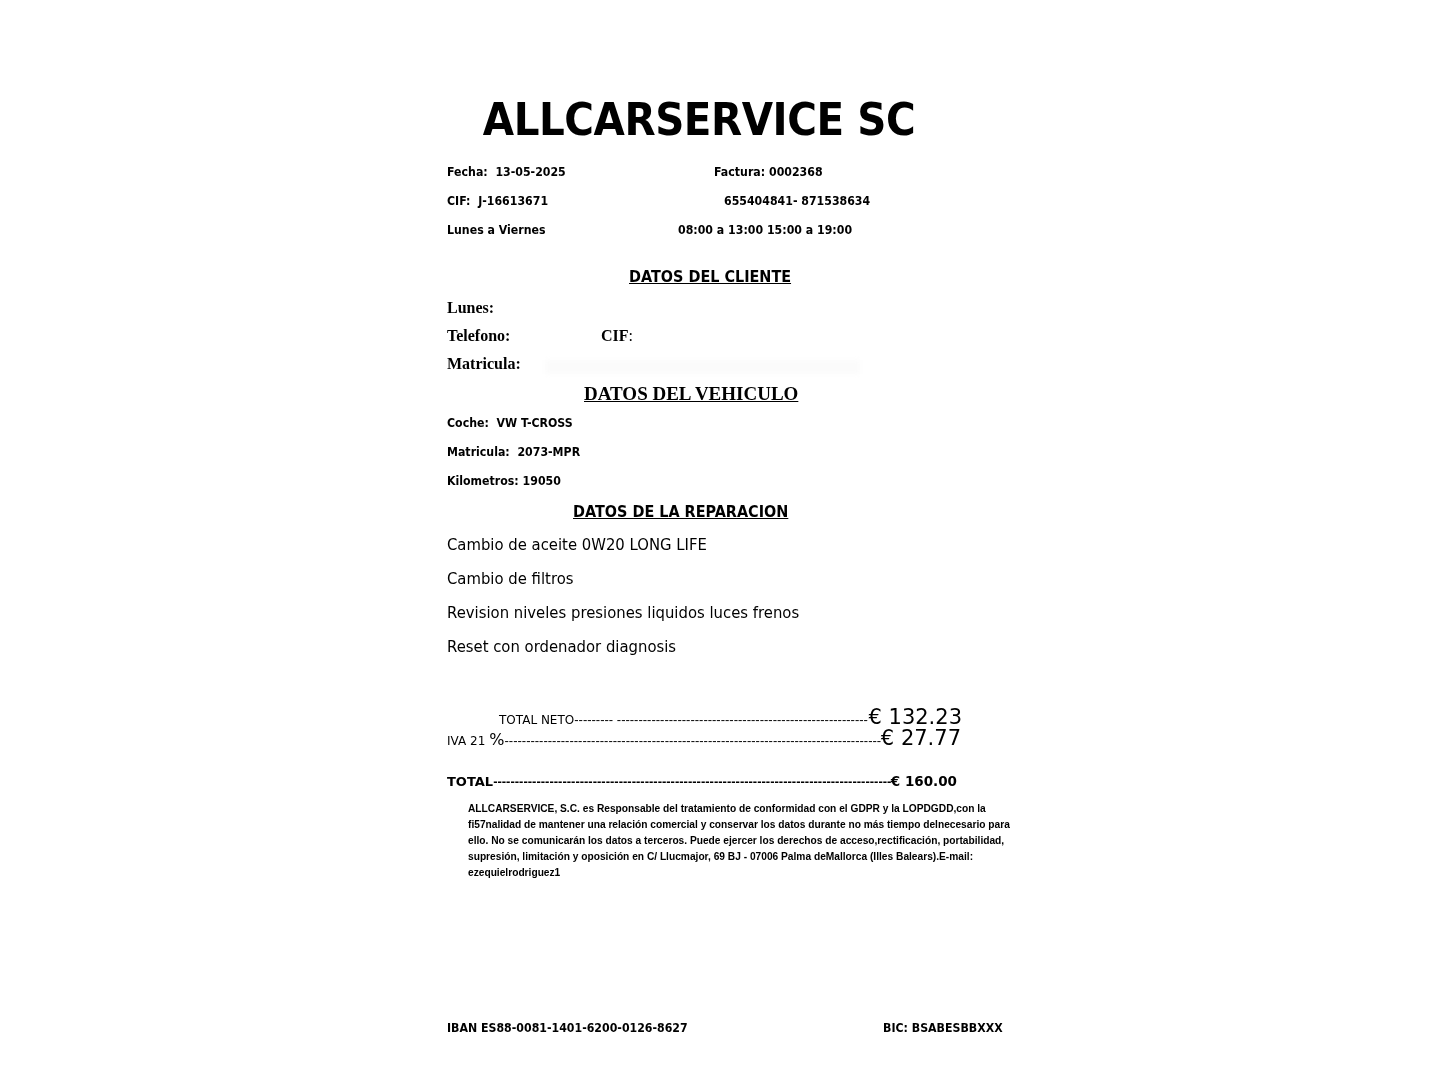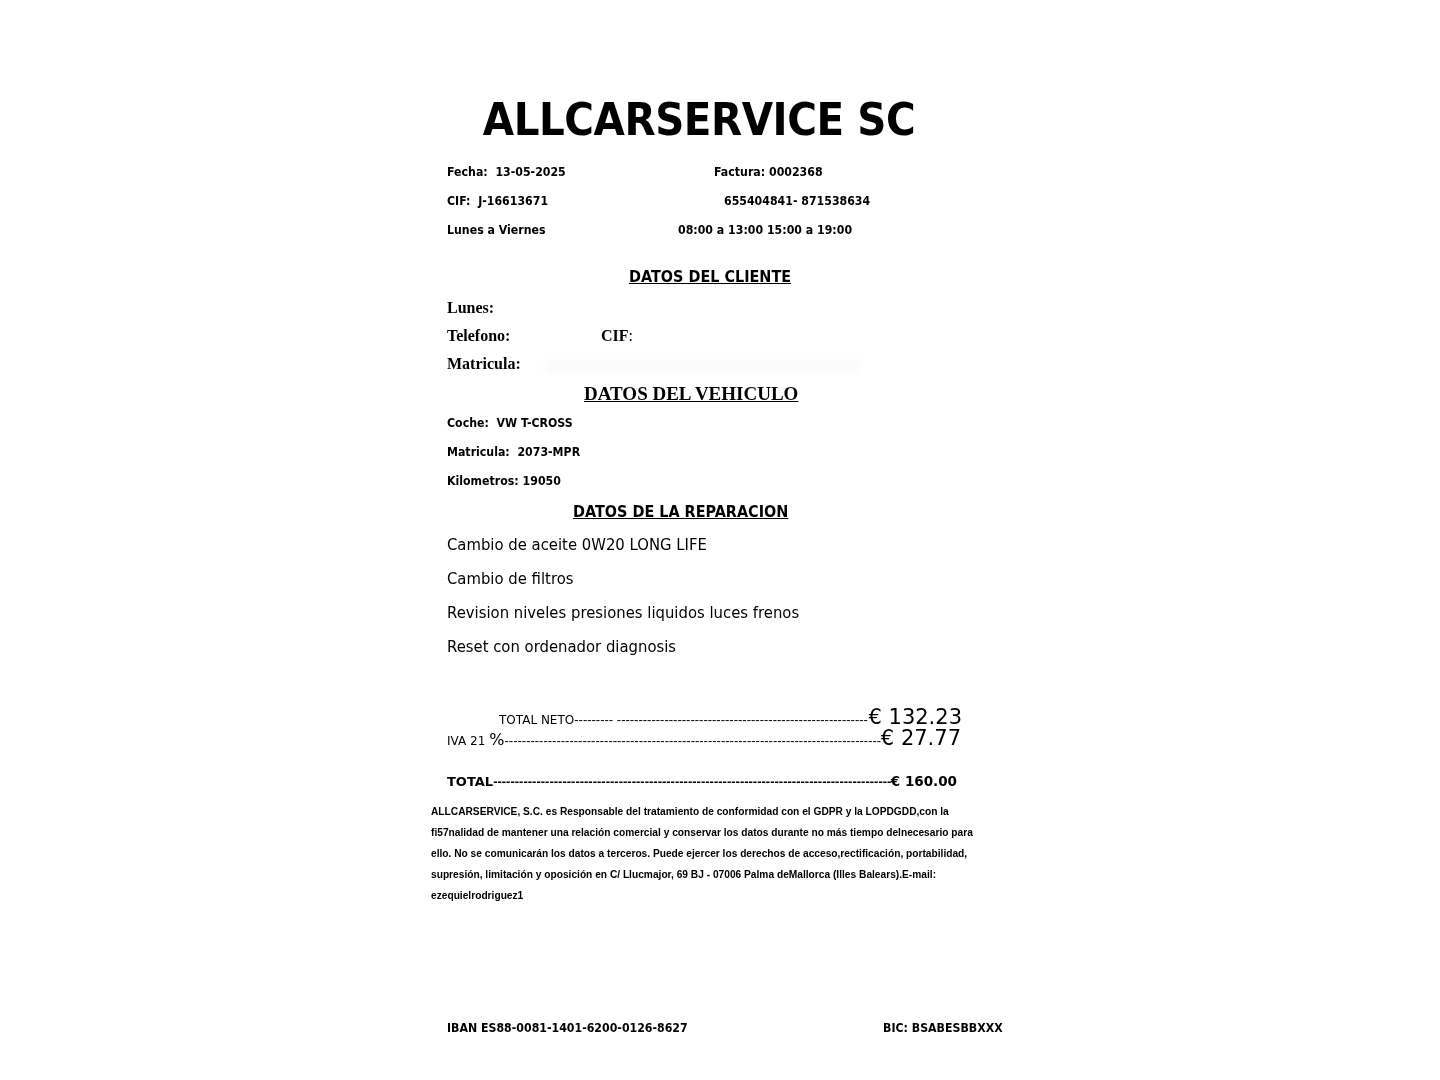--- a/index.html
+++ b/index.html
@@ -9,21 +9,21 @@
     .title { left: 0; width: 1398px; text-align: center; top: 94px; font-size: 44px; font-weight: bold; font-family: "DejaVu Sans", "Liberation Sans", sans-serif; letter-spacing: -0.5px; transform: scaleX(0.92); transform-origin: center; }
     .small-bold { font-size: 12.5px; font-weight: bold; font-family: "DejaVu Sans", "Liberation Sans", sans-serif; transform: scaleX(0.88); transform-origin: left; }
     .sec-title { font-size: 16px; font-weight: bold; text-decoration: underline; font-family: "DejaVu Sans", "Liberation Sans", sans-serif; transform: scaleX(0.9); transform-origin: left; }
     .serif-label { font-size: 16px; font-weight: bold; font-family: "Liberation Serif", "DejaVu Serif", serif; }
     .serif-title { font-size: 19px; font-weight: bold; text-decoration: underline; font-family: "Liberation Serif", "DejaVu Serif", serif; }
     .repair { font-size: 16.5px; font-family: "DejaVu Sans", "Liberation Sans", sans-serif; transform: scaleX(0.9); transform-origin: left; }
     .tot-label { font-size: 13px; font-family: "DejaVu Sans", "Liberation Sans", sans-serif; transform: scaleX(0.9); transform-origin: left; }
     .tot-row { left: 447px; width: 520px; display: flex; align-items: baseline; }
     .tot-row .dashes { flex: 1; overflow: hidden; white-space: nowrap; font-family: "Liberation Sans", sans-serif; font-size: 13px; letter-spacing: 0px; }
     .tot-row .amount { font-family: "DejaVu Sans", "Liberation Sans", sans-serif; font-size: 21px; white-space: nowrap; }
-    .legal { left: 431px; width: 560px; font-family: "Liberation Sans", "DejaVu Sans", sans-serif; font-size: 10.2px; font-weight: bold; line-height: 21px; white-space: normal; }
+    .legal { left: 468px; width: 560px; font-family: "Liberation Sans", "DejaVu Sans", sans-serif; font-size: 10.2px; font-weight: bold; line-height: 16px; white-space: normal; }
     .legal a { color: #1f4fa8; text-decoration: underline; }
     .redacted { position: absolute; left: 545px; top: 360px; width: 315px; height: 14px; background: #fbfbfb; filter: blur(2px); }
   </style>
 </head>
 <body>
 
 <div class="page">
 
   <div class="abs title">ALLCARSERVICE SC</div>
 

